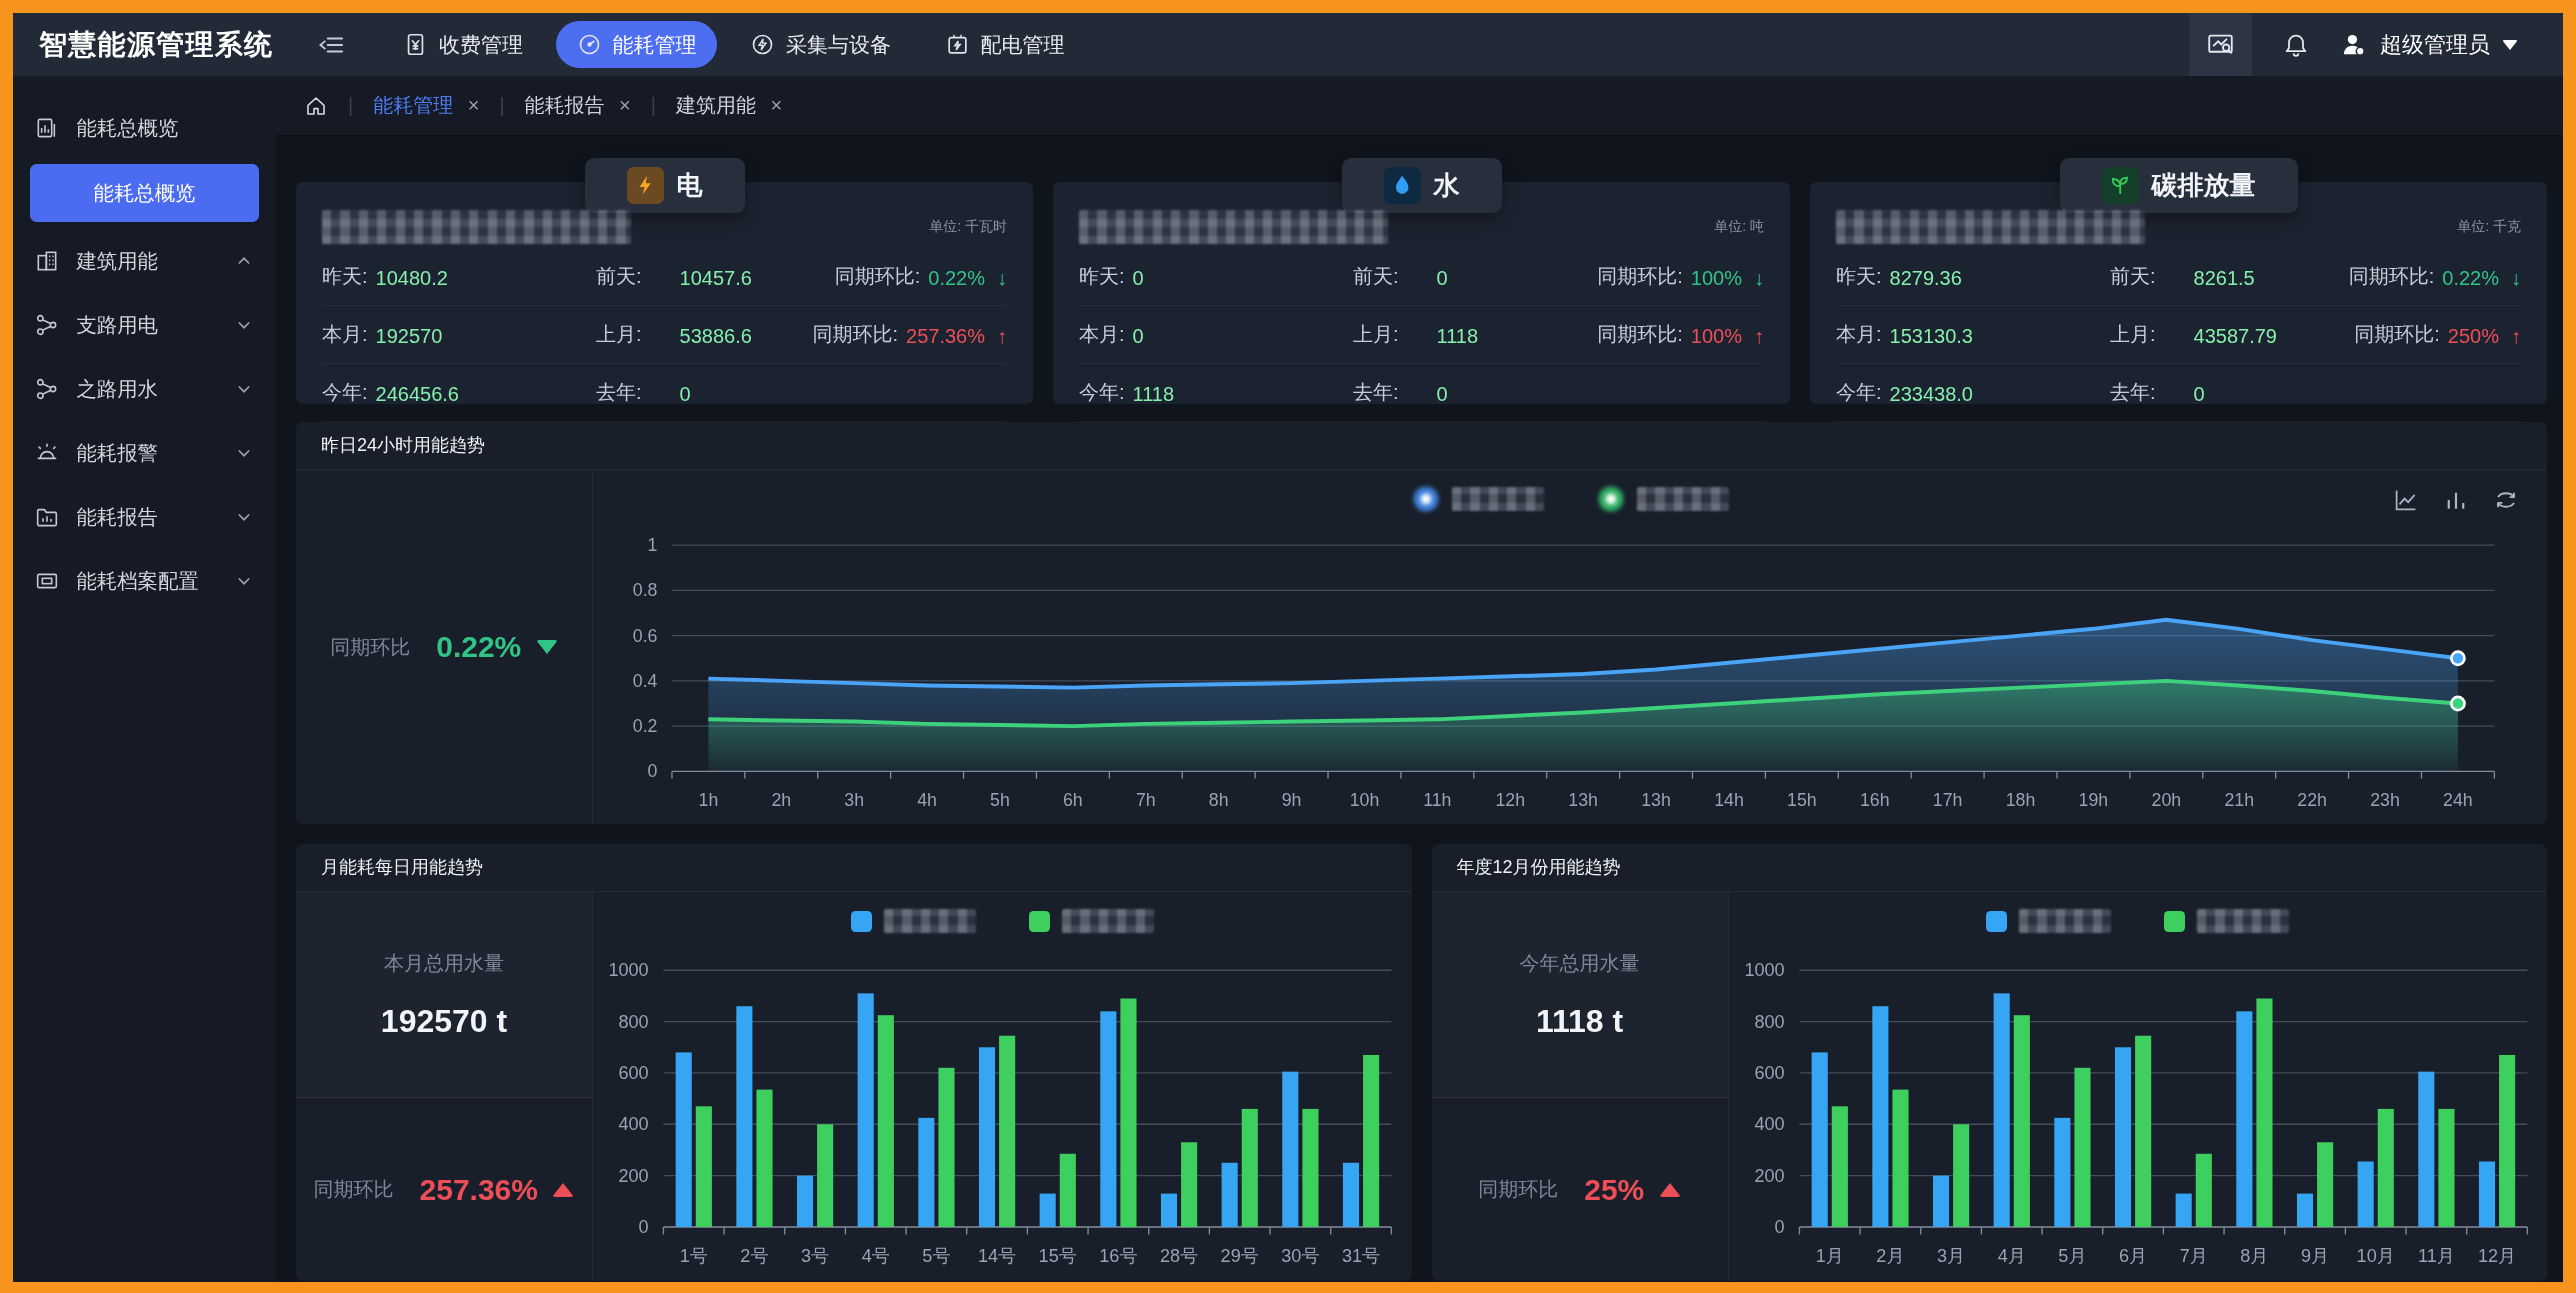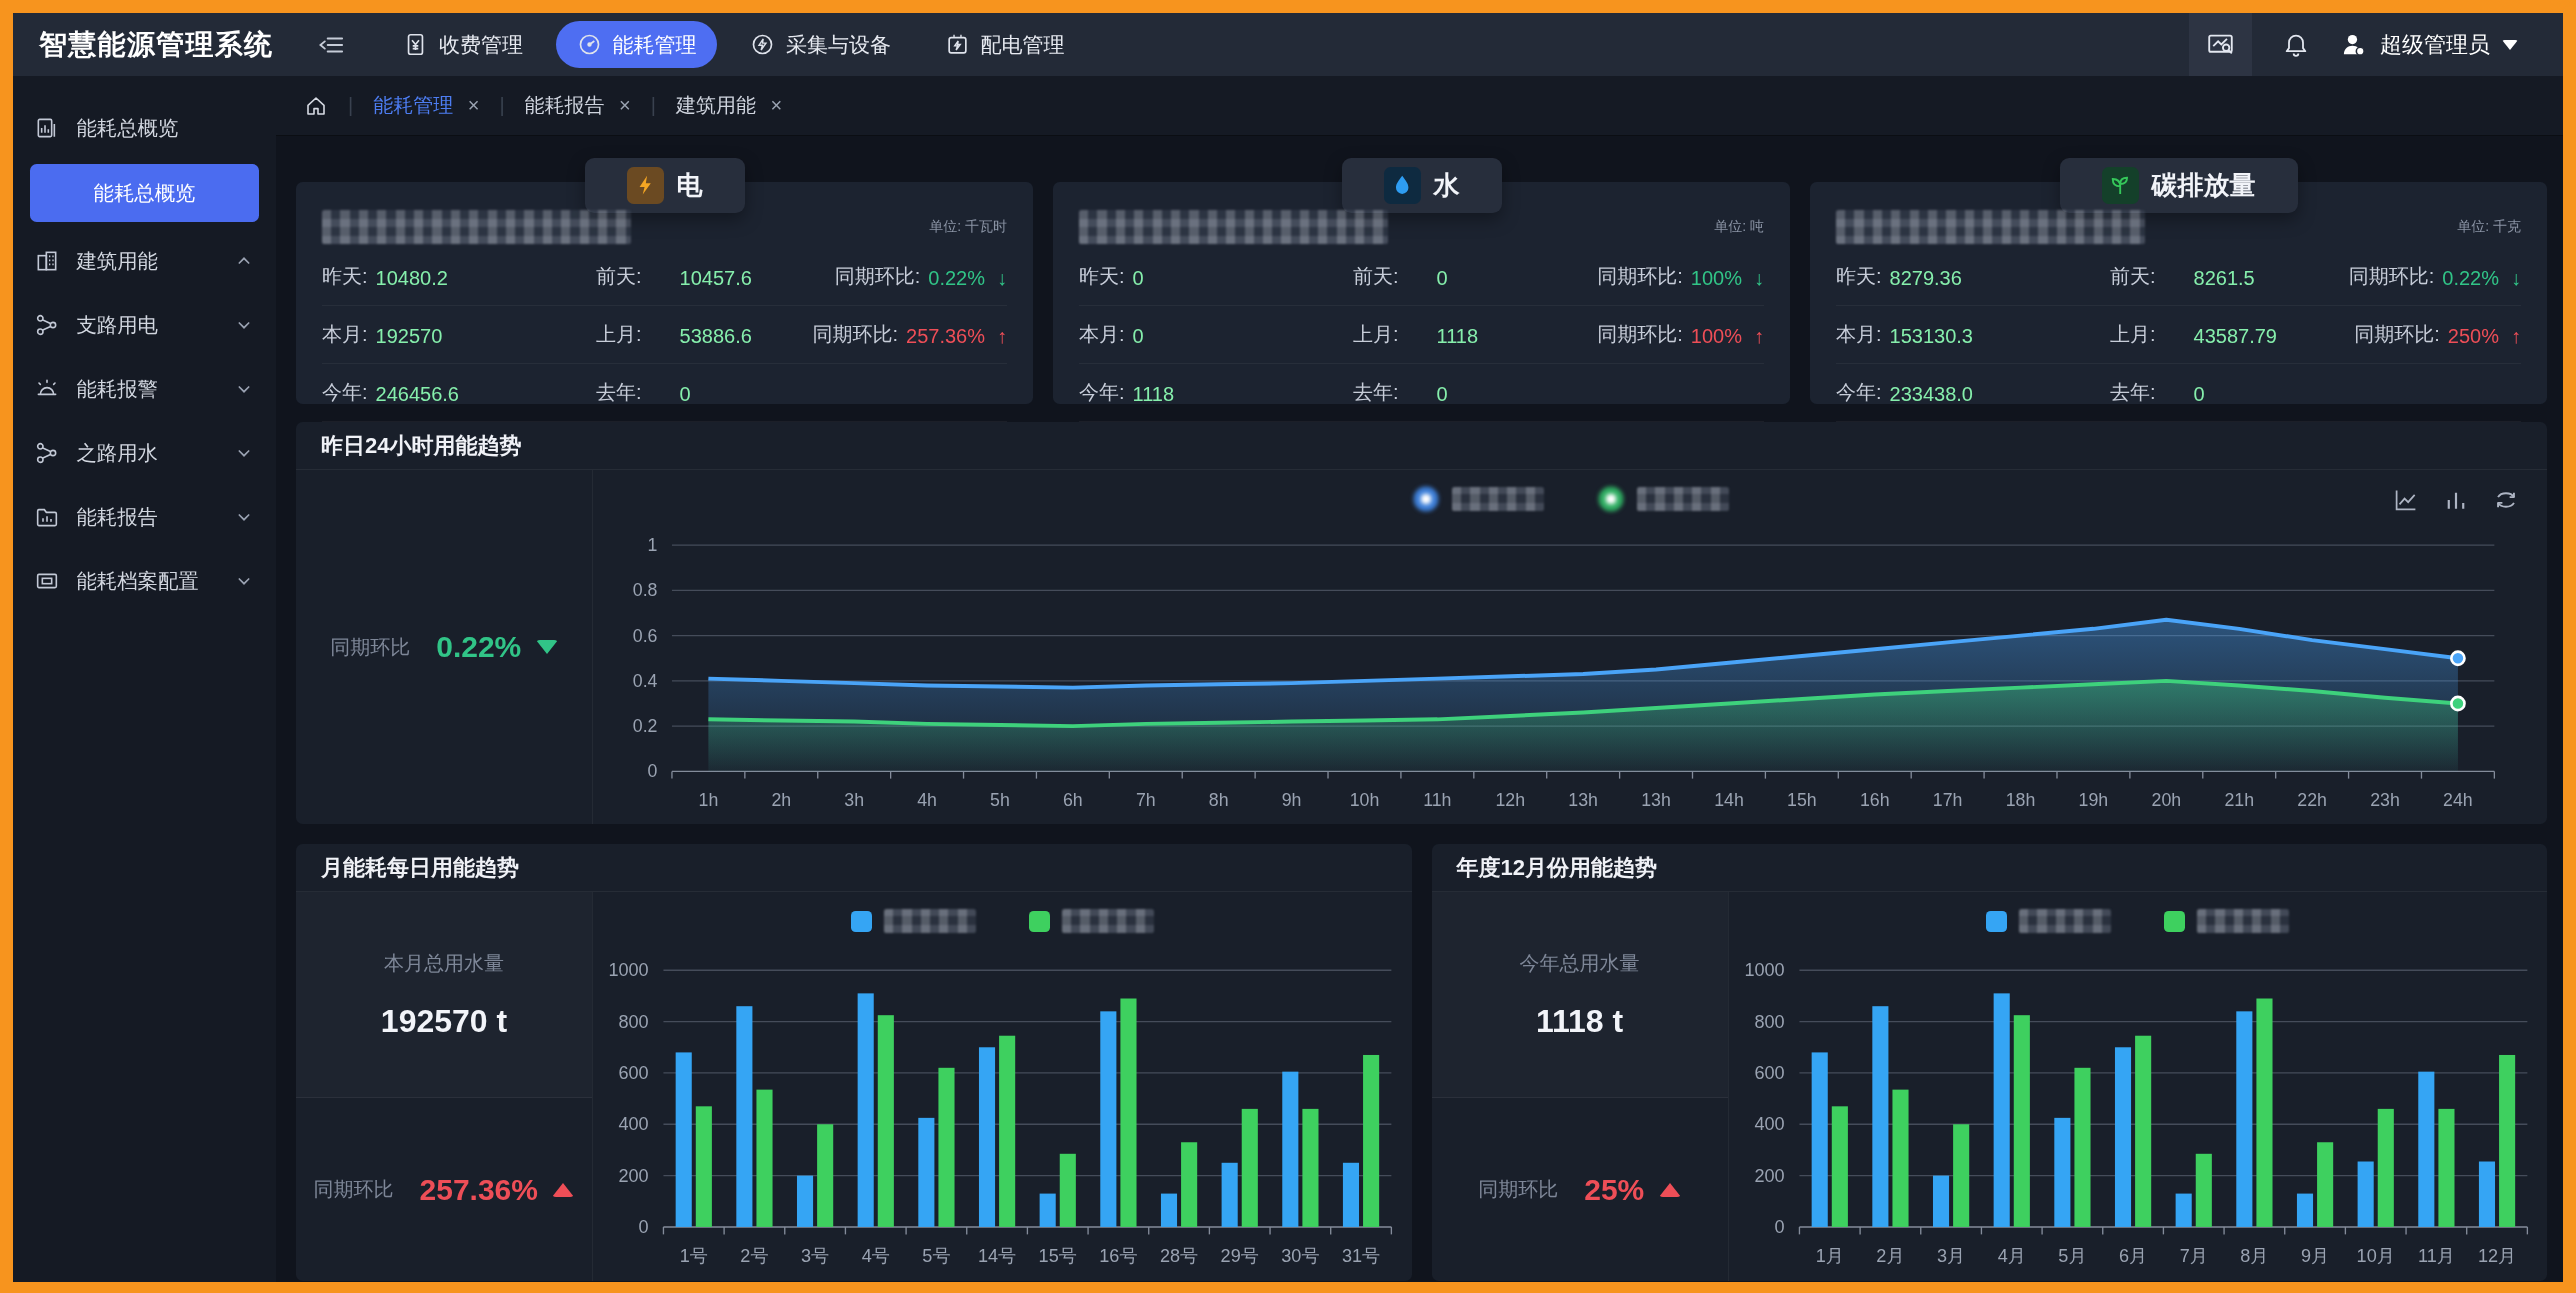--- a/index.html
+++ b/index.html
@@ -68,21 +68,21 @@
   .kv .v{color:#86efac;}
   .c1{width:40%;}
   .c2{width:29%;gap:38px;}
   .c3{flex:1;justify-content:flex-end;}
   .rv.down{color:#31c487;} .rv.up{color:#ee4e57;}
   .arr{font-size:20px;margin-left:4px;}
   .arr.down{color:#31c487;} .arr.up{color:#ee4e57;}
 
   
   .panel{background:#191f2a;border-radius:6.6px;}
-  .panel-hd{height:47px;line-height:47px;padding:0 25px;font-size:22px;font-weight:700;color:#f0f2f7;border-bottom:1.3px solid rgba(255,255,255,.06);}
+  .panel-hd{height:47px;line-height:47px;padding:0 25px;font-size:18px;font-weight:400;color:#f0f2f7;border-bottom:1.3px solid rgba(255,255,255,.06);}
   .panel-bd{display:flex;}
   .statcol{width:296px;flex:0 0 auto;display:flex;flex-direction:column;border-right:1.3px solid rgba(255,255,255,.05);}
   .statbox{flex:1.12;background:rgba(255,255,255,.022);border-bottom:1.3px solid rgba(255,255,255,.06);
            display:flex;flex-direction:column;align-items:center;justify-content:center;gap:26px;}
   .statbox2{flex:1;display:flex;align-items:center;justify-content:center;gap:26px;}
   .stat-lab{color:#7e8798;font-size:20px;}
   .stat-val{color:#f2f4f9;font-size:32px;font-weight:700;}
   .ratio-line{display:flex;align-items:center;gap:14.5px;font-size:30px;font-weight:700;}
   .ratio-line.green{color:#31c487;} .ratio-line.red{color:#ee4e57;}
   .tri{width:0;height:0;border-left:11.2px solid transparent;border-right:11.2px solid transparent;}
@@ -230,41 +230,41 @@
         </span>
         <span class="lab">支路用电</span>
         <span class="chev">
           <svg width="20" height="20" viewBox="0 0 30 30" fill="none" stroke="currentColor" stroke-width="2.6" stroke-linecap="round">
               <path d="M8 12l7 7 7-7"></path>
             </svg>
         </span>
       </div>
       <div class="sb-item">
         <span class="ic">
-          <svg width="24" height="24" viewBox="0 0 36 36" fill="none" stroke="currentColor" stroke-width="2.4" stroke-linecap="round">
-              <path d="M8 26a10 10 0 0 1 20 0zM5 26h26M18 8V5M8 11l-2-2M28 11l2-2"></path>
-            </svg>
-        </span>
-        <span class="lab">能耗报警</span>
-        <span class="chev">
-          <svg width="20" height="20" viewBox="0 0 30 30" fill="none" stroke="currentColor" stroke-width="2.6" stroke-linecap="round">
-              <path d="M8 12l7 7 7-7"></path>
-            </svg>
-        </span>
-      </div>
-      <div class="sb-item">
-        <span class="ic">
           <svg width="24" height="24" viewBox="0 0 36 36" fill="none" stroke="currentColor" stroke-width="2.4">
               <circle cx="8" cy="8" r="4"></circle>
               <circle cx="8" cy="28" r="4"></circle>
               <circle cx="27" cy="18" r="4"></circle>
               <path d="M11 10l13 6M11 26l13-6"></path>
             </svg>
         </span>
         <span class="lab">之路用水</span>
+        <span class="chev">
+          <svg width="20" height="20" viewBox="0 0 30 30" fill="none" stroke="currentColor" stroke-width="2.6" stroke-linecap="round">
+              <path d="M8 12l7 7 7-7"></path>
+            </svg>
+        </span>
+      </div>
+      <div class="sb-item">
+        <span class="ic">
+          <svg width="24" height="24" viewBox="0 0 36 36" fill="none" stroke="currentColor" stroke-width="2.4" stroke-linecap="round">
+              <path d="M8 26a10 10 0 0 1 20 0zM5 26h26M18 8V5M8 11l-2-2M28 11l2-2"></path>
+            </svg>
+        </span>
+        <span class="lab">能耗报警</span>
         <span class="chev">
           <svg width="20" height="20" viewBox="0 0 30 30" fill="none" stroke="currentColor" stroke-width="2.6" stroke-linecap="round">
               <path d="M8 12l7 7 7-7"></path>
             </svg>
         </span>
       </div>
       <div class="sb-item">
         <span class="ic">
           <svg width="24" height="24" viewBox="0 0 36 36" fill="none" stroke="currentColor" stroke-width="2.4">
               <path d="M4 9a2 2 0 0 1 2-2h8l3 4h13a2 2 0 0 1 2 2v16a2 2 0 0 1-2 2H6a2 2 0 0 1-2-2z"></path>

